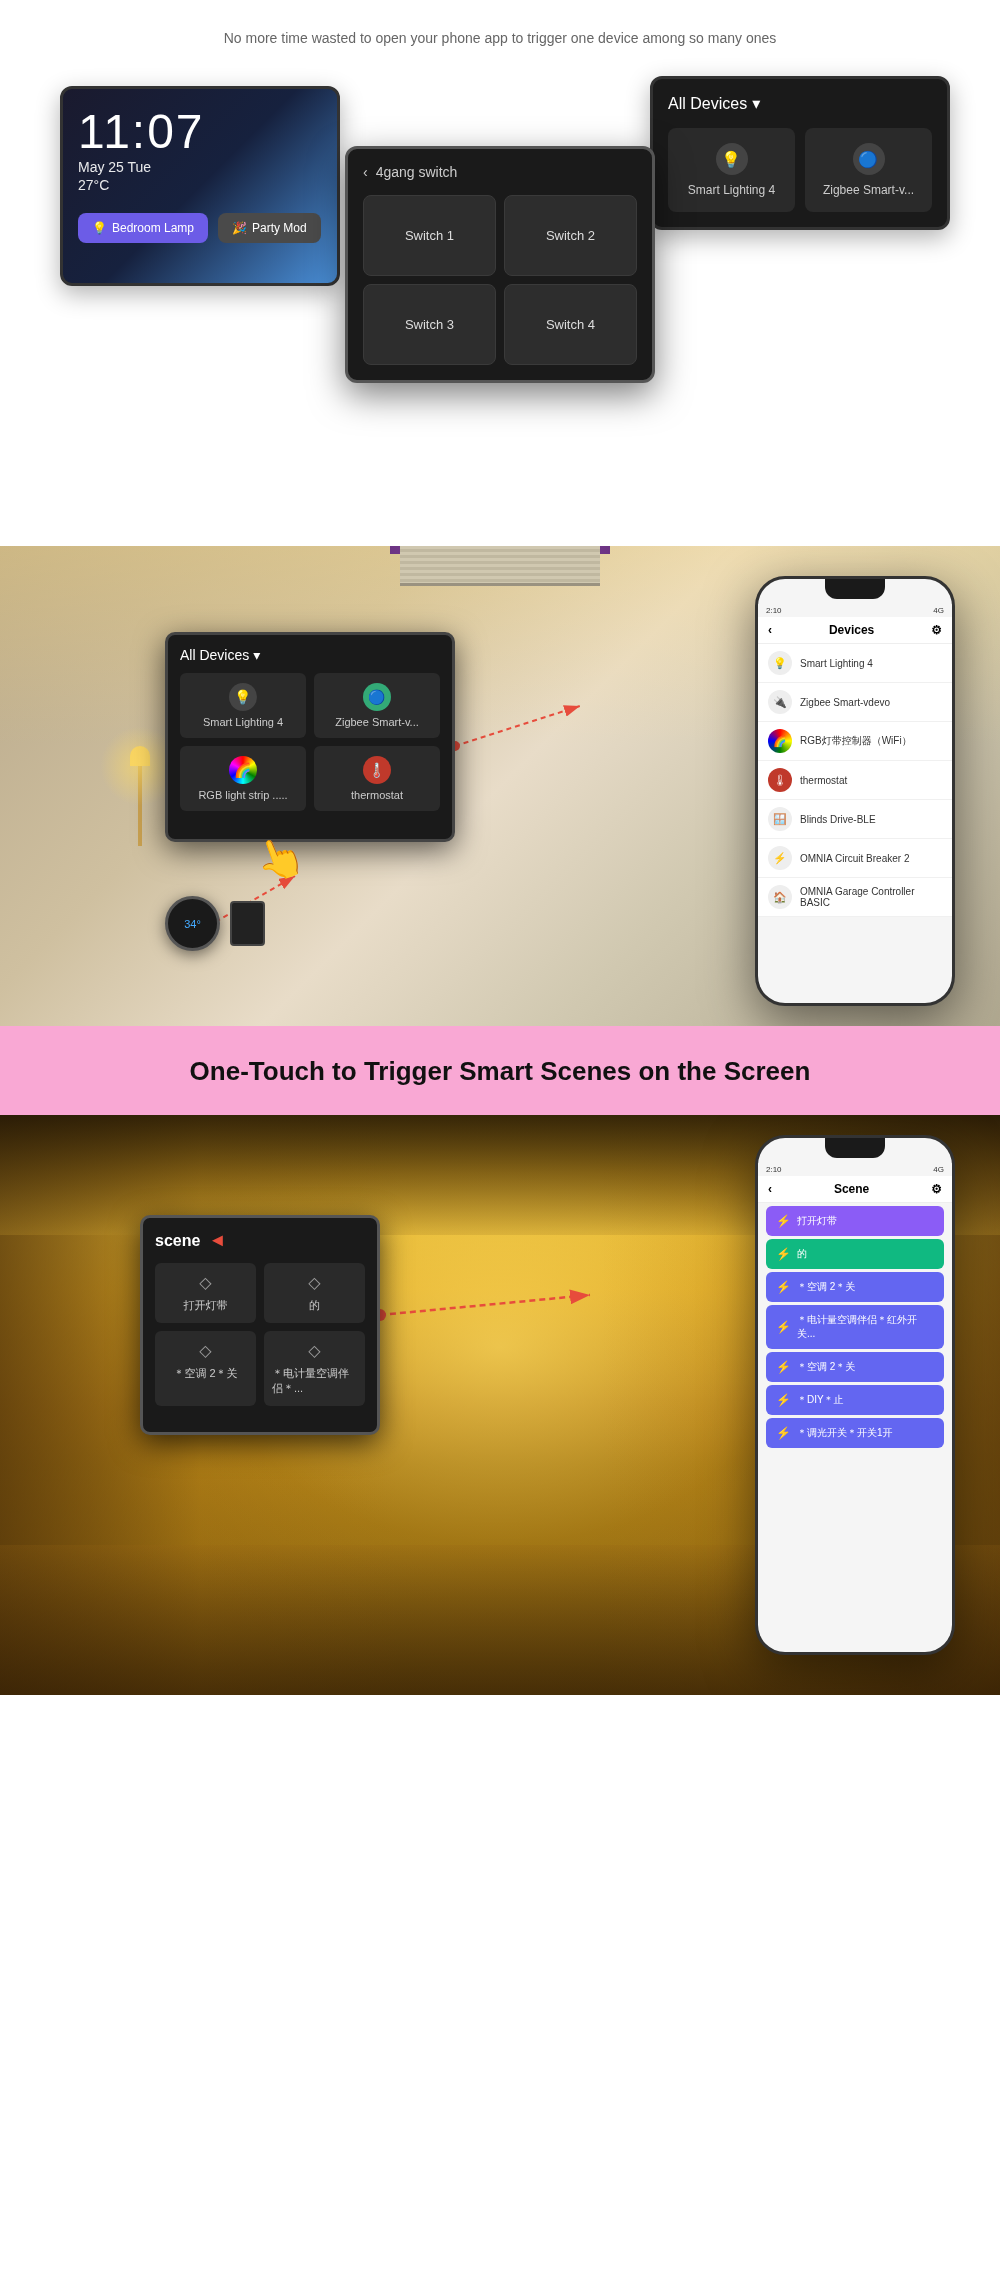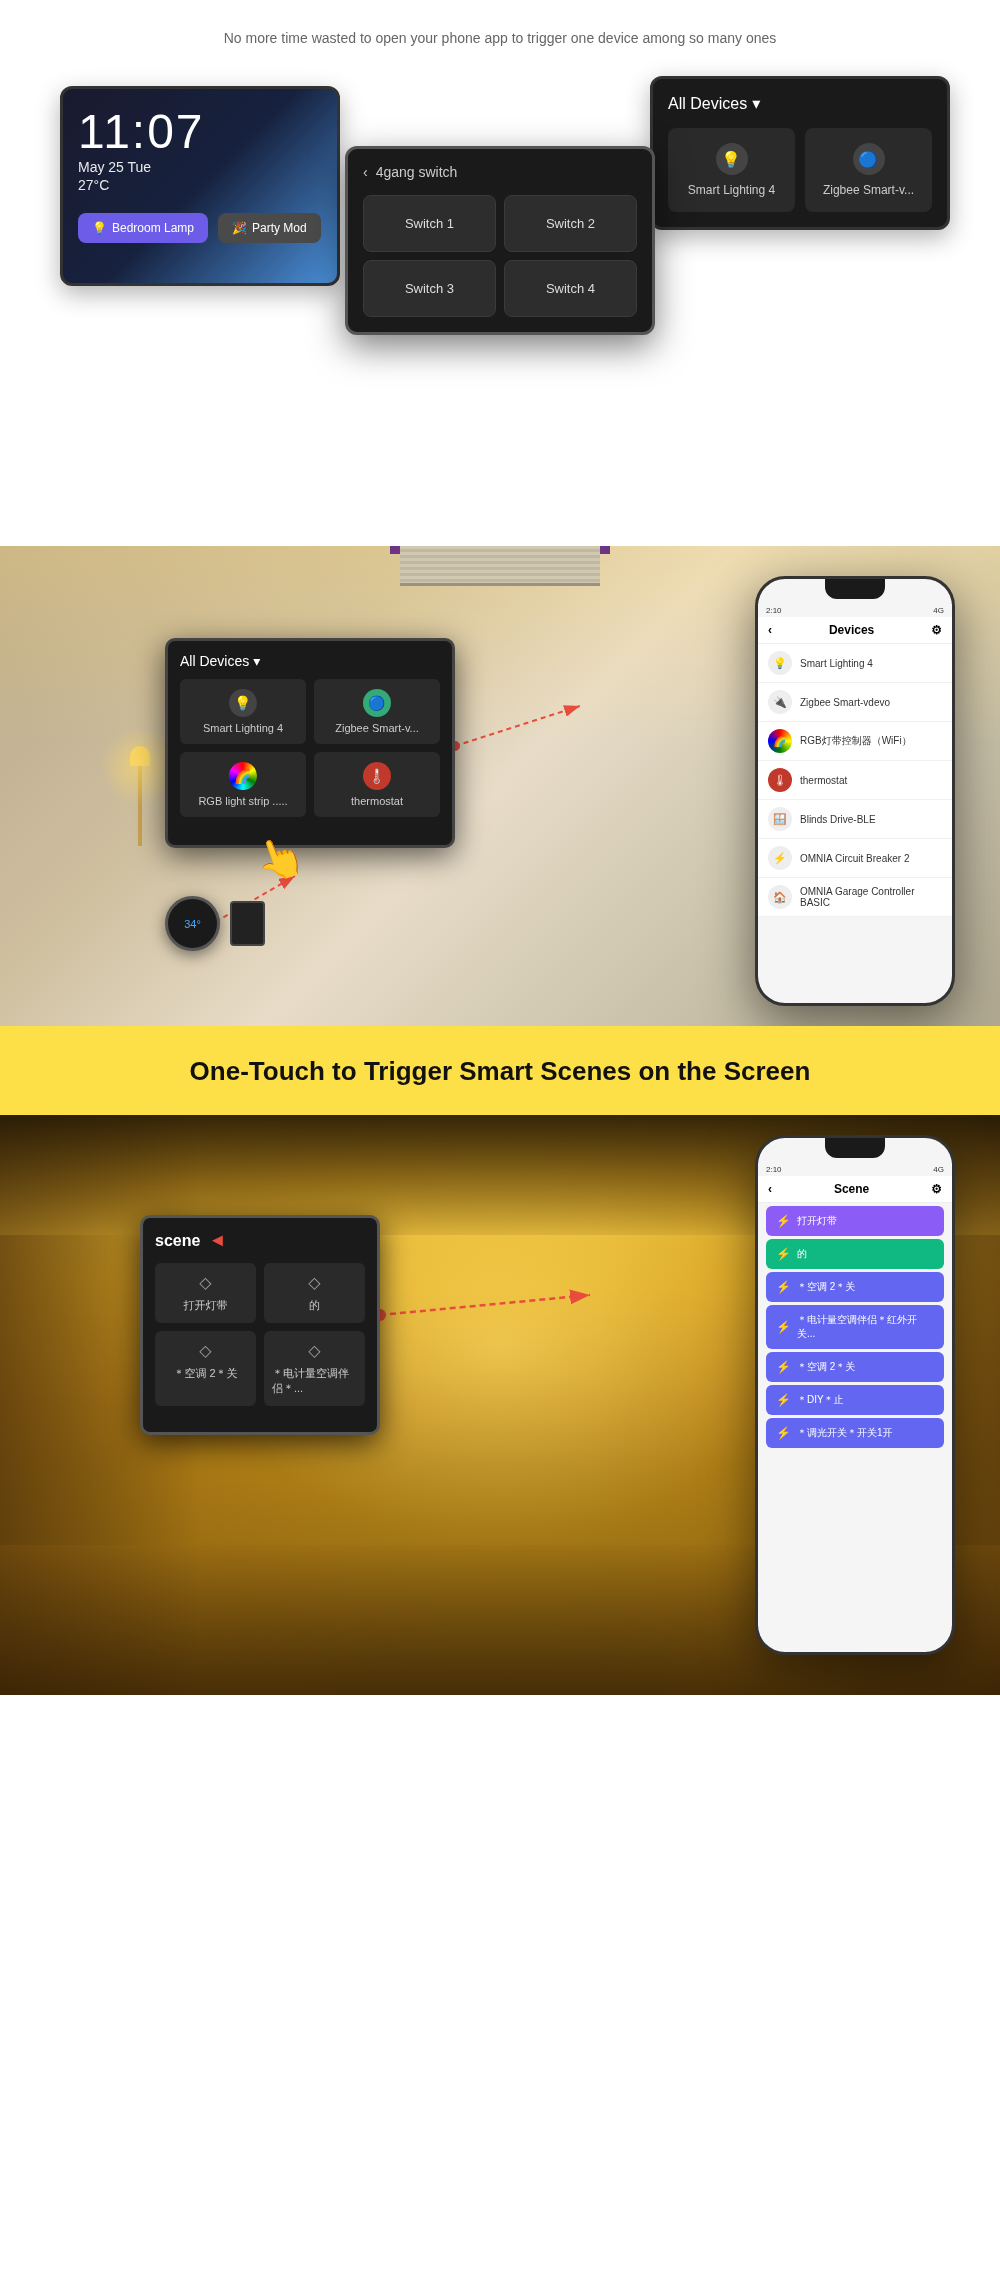--- a/index.html
+++ b/index.html
@@ -140,21 +140,21 @@
       gap: 8px;
     }
     .switches-grid {
       display: grid;
       grid-template-columns: 1fr 1fr;
       gap: 8px;
     }
     .switch-btn {
       background: #2d2d2d;
       border-radius: 8px;
-      padding: 20px 15px;
+      padding: 32px 15px;
       font-size: 13px;
       color: #ddd;
       text-align: center;
       border: 1px solid #3a3a3a;
     }
 
     
     .room-section {
       position: relative;
       width: 100%;
@@ -174,21 +174,21 @@
     }
     .room-light {
       position: absolute;
       top: 0; left: 0; right: 0; height: 200px;
       background: linear-gradient(180deg, rgba(255,220,120,0.3) 0%, transparent 100%);
     }
 
     .all-devices-screen {
       position: absolute;
       left: 165px;
-      top: 92px;
+      top: 86px;
       width: 290px;
       height: 210px;
       background: #1a1a1a;
       border-radius: 10px;
       border: 3px solid #444;
       padding: 12px;
       color: #fff;
       z-index: 5;
       box-shadow: 0 8px 30px rgba(0,0,0,0.6);
     }
@@ -292,21 +292,21 @@
     }
     .phone-list-text {
       font-size: 10px;
       color: #333;
     }
 
     
     .scenes-section-header {
       text-align: center;
       padding: 30px 20px 20px;
-      background: #fde047;
+      background: #f9a8d4;
     }
     .scenes-section-header h2 {
       font-size: 26px;
       font-weight: 800;
       color: #111;
       margin-bottom: 8px;
     }
     .scenes-section-header p {
       font-size: 14px;
       color: #666;

